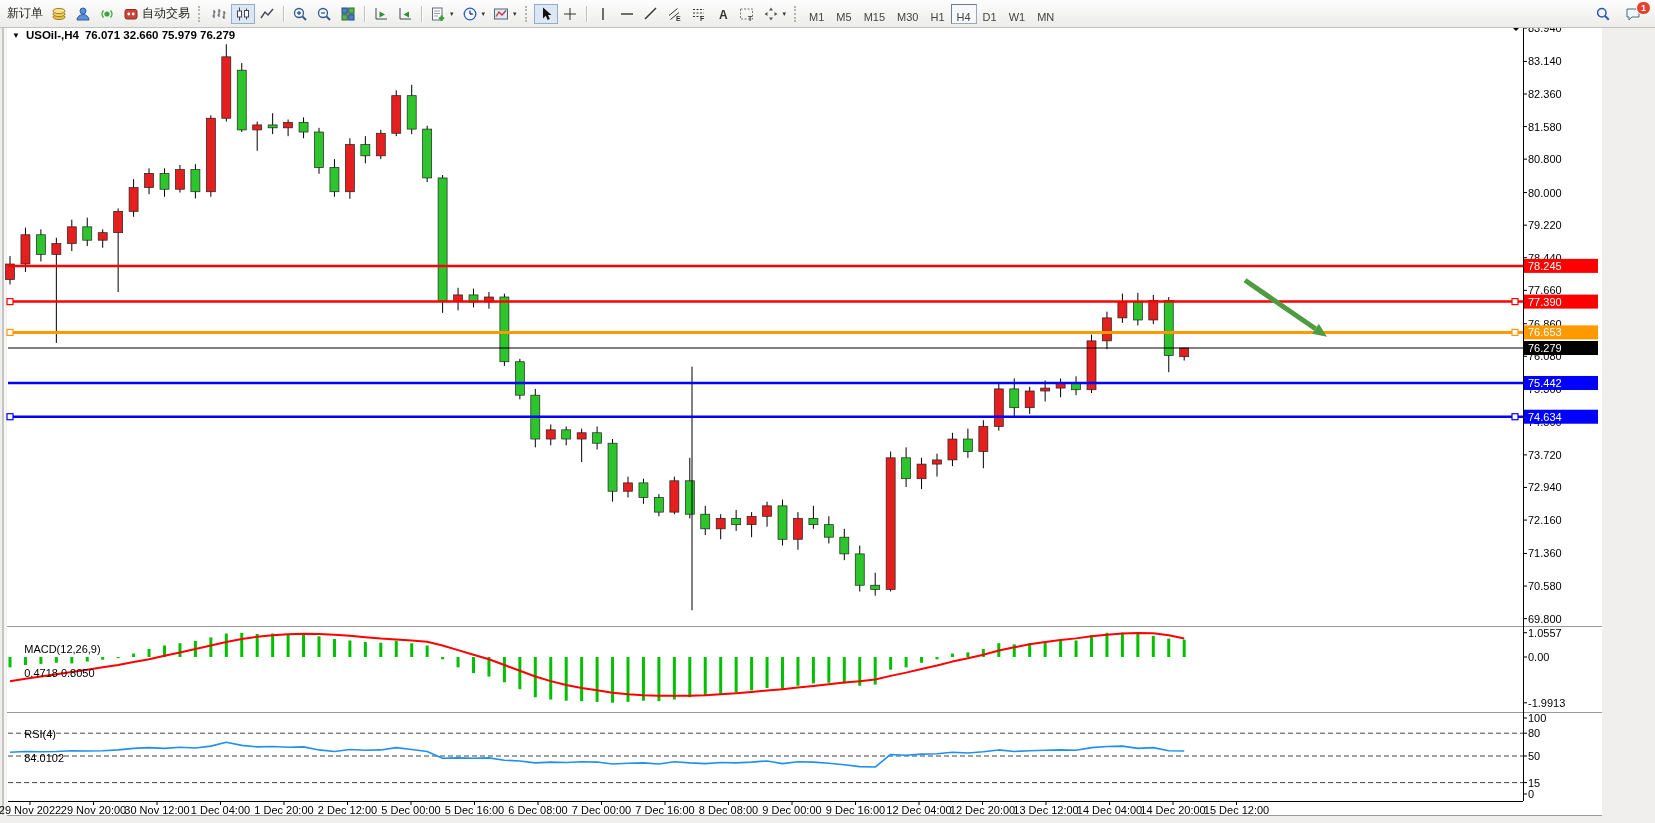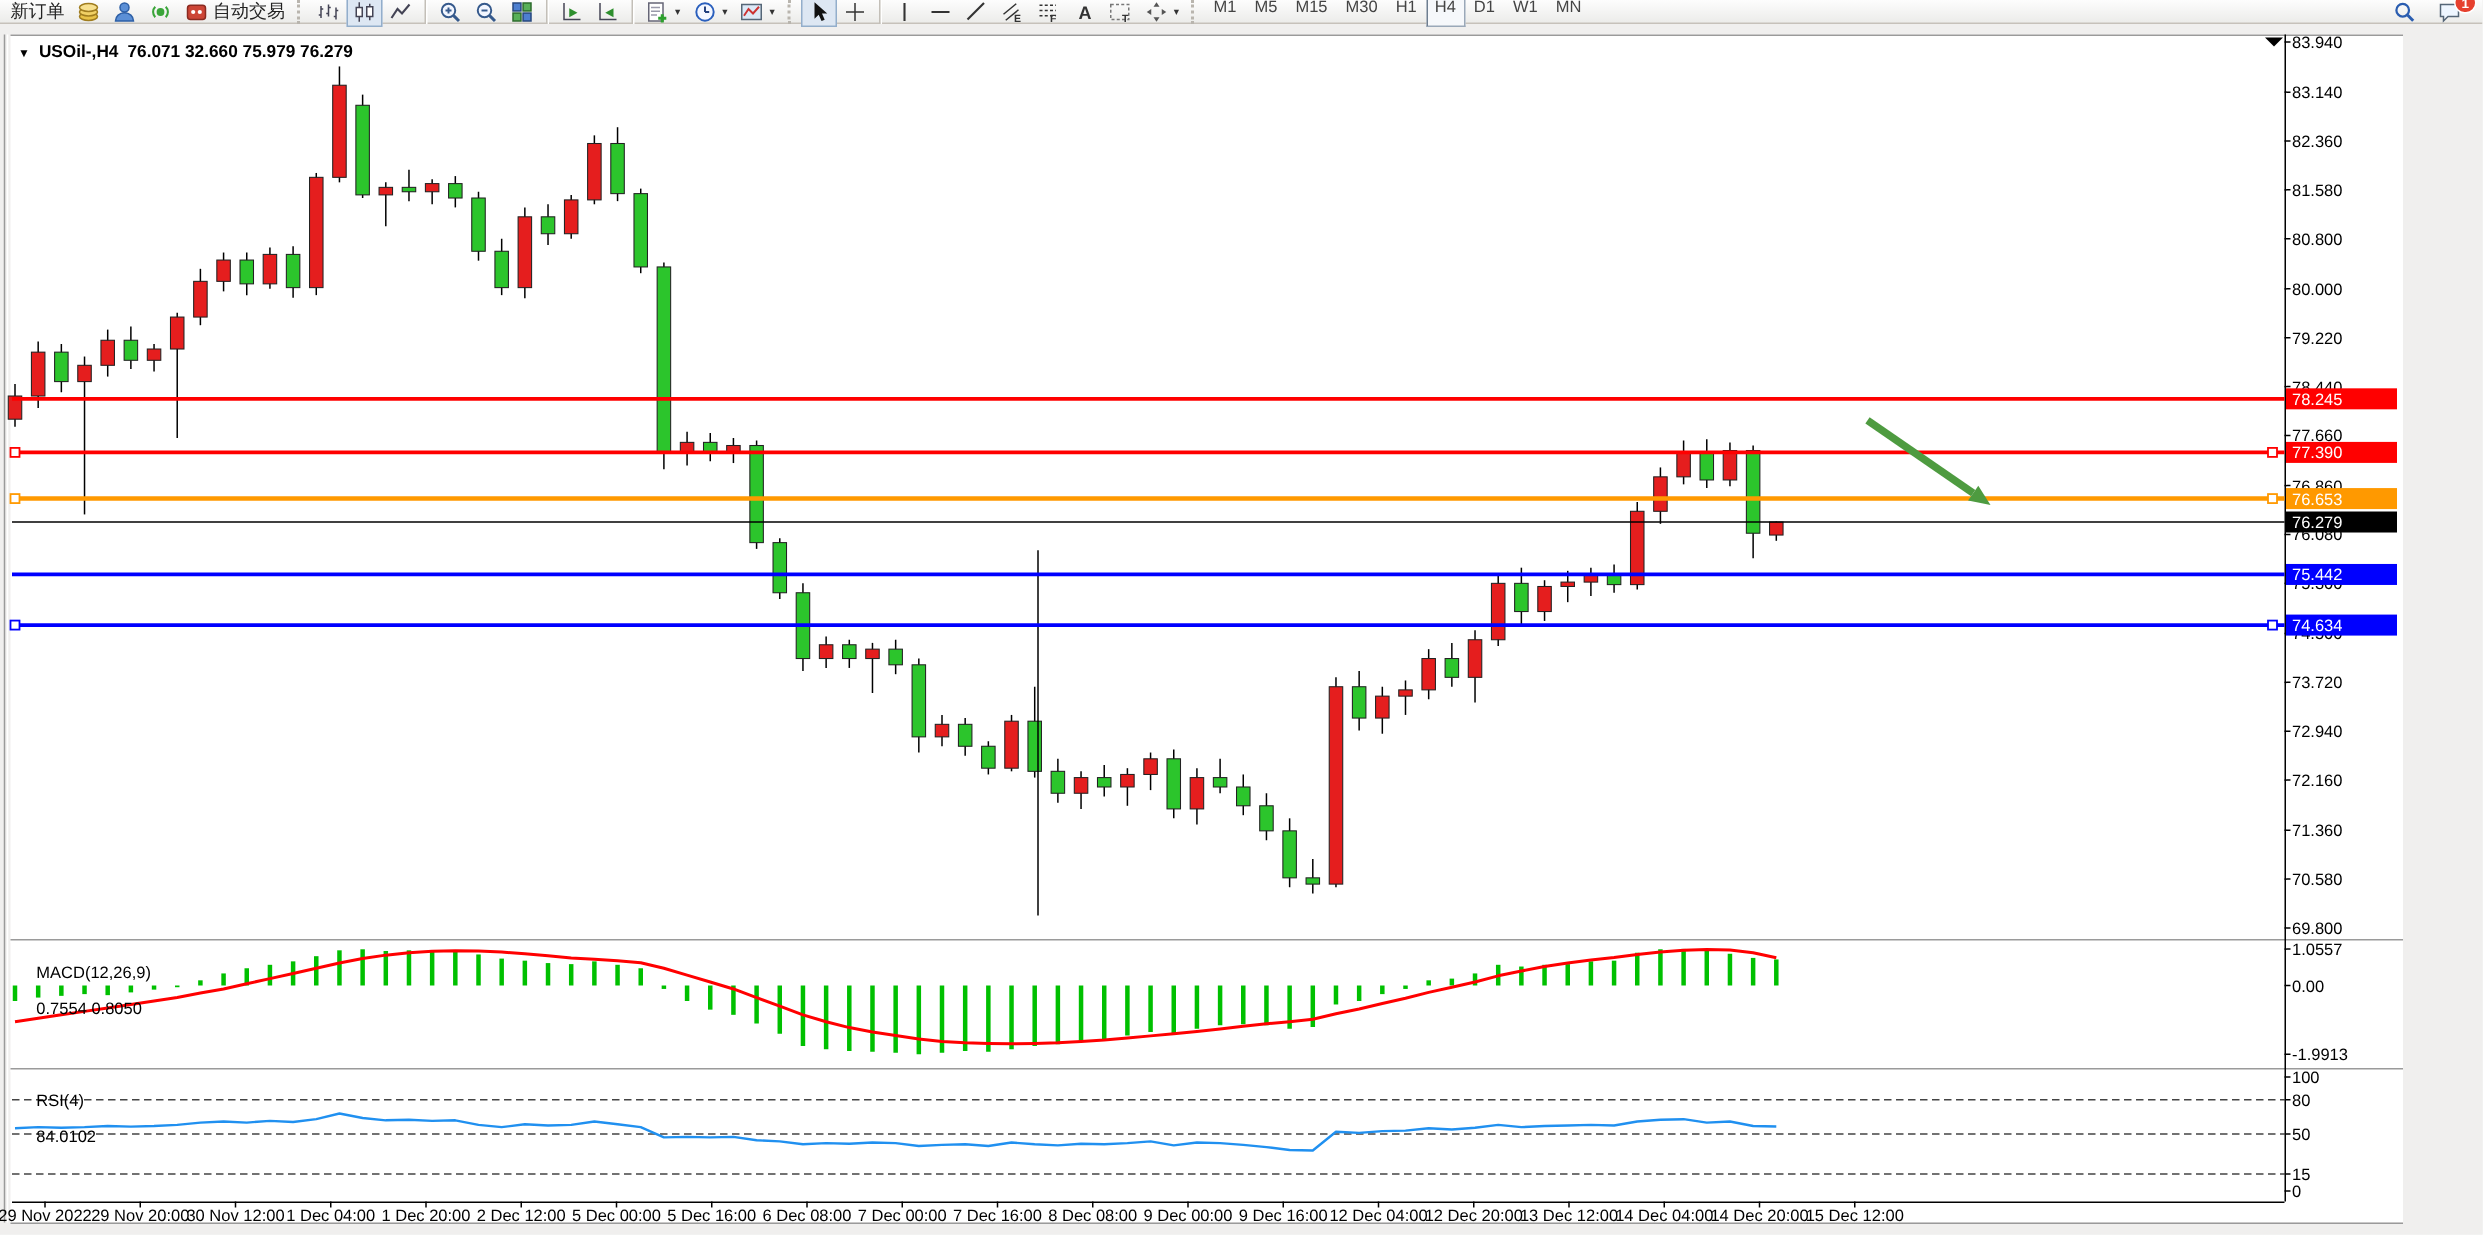--- a/index.html
+++ b/index.html
@@ -1,27 +1,27 @@
 <!DOCTYPE html>
 <html><head>
 <meta charset="utf-8">
 <style>
   html,body{margin:0;padding:0;width:1655px;height:823px;overflow:hidden;
     background:#f0efee;font-family:"Liberation Sans",sans-serif;}
   #stage{position:relative;width:1655px;height:823px;}
   
-  #toolbar{position:absolute;top:0;left:0;width:1655px;height:16px;z-index:5;
+  #toolbar{position:absolute;top:0;left:0;width:1655px;height:28px;z-index:5;
     display:flex;align-items:center;background:linear-gradient(#fdfdfd,#ececea);
     border-bottom:1px solid #c6c1ba;padding-left:3px;box-sizing:border-box;}
   .tb-btn{height:20px;min-width:20px;display:flex;align-items:center;justify-content:center;
     gap:3px;padding:0 3px;border:1px solid transparent;font-size:12px;color:#222;
     box-sizing:border-box;cursor:default;white-space:nowrap;}
   .tb-btn.active{background:#dde7f3;border:1px solid #93aecb;}
   .tb-btn .cjk{font-size:12px;}
-  .tf-btn{font-size:11px;color:#444;padding:0 5px;height:18px;display:flex;align-items:flex-start;
+  .tf-btn{font-size:11px;color:#444;padding:0 5px;height:18px;display:flex;align-items:flex-end;
     border:1px solid transparent;}
   .tf-btn.active{background:#f6f8fb;border:1px solid #9aa8b8;border-top-color:#6e7e90;border-left-color:#6e7e90;}
   .tb-sep{width:1px;height:16px;background:#c3bfb8;box-shadow:1px 0 0 #fff;margin:0 4px;}
   .tb-grip{width:3px;height:16px;margin:0 4px;border-left:2px dotted #b9b5ae;}
   .caret{font-size:7px;color:#333;margin-left:1px;}
   #tb-right{margin-left:auto;display:flex;align-items:center;gap:6px;padding-right:10px;}
   .badge-wrap{position:relative;display:flex;}
   .badge{position:absolute;top:-4px;right:-7px;background:#e6402e;color:#fff;font-size:9px;
     font-weight:bold;border-radius:8px;padding:0 4px;line-height:12px;border:1px solid #fff;}
   
@@ -782,21 +782,21 @@
 
   <div class="overlay" id="chart-title">
     <span class="menu-glyph">▼</span>
     <span>USOil-,H4</span>
     <span>76.071 32.660 75.979 76.279</span>
   </div>
 
   <div class="overlay" id="macd-label">
     <span>MACD(12,26,9)</span>
     <span> </span>
-    <span>0.7554 0.8050</span>
+    <span>0.4718 0.8050</span>
   </div>
 
   <div class="overlay" id="rsi-label">
     <span>RSI(4)</span>
     <span> </span>
     <span>84.0102</span>
   </div>
 </div>
 
 </body></html>

